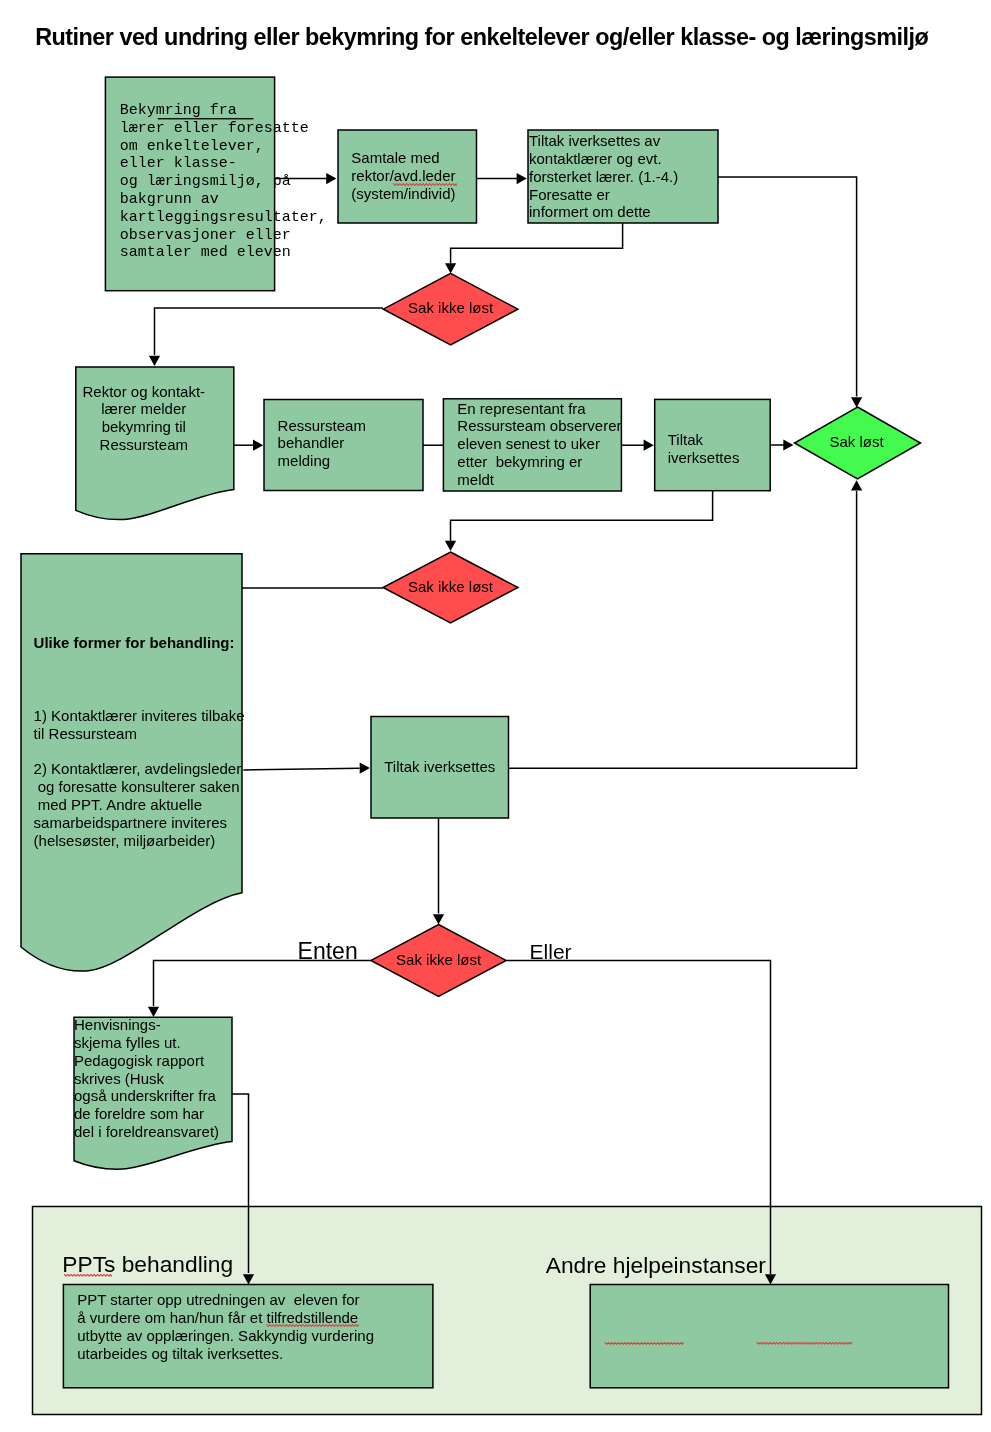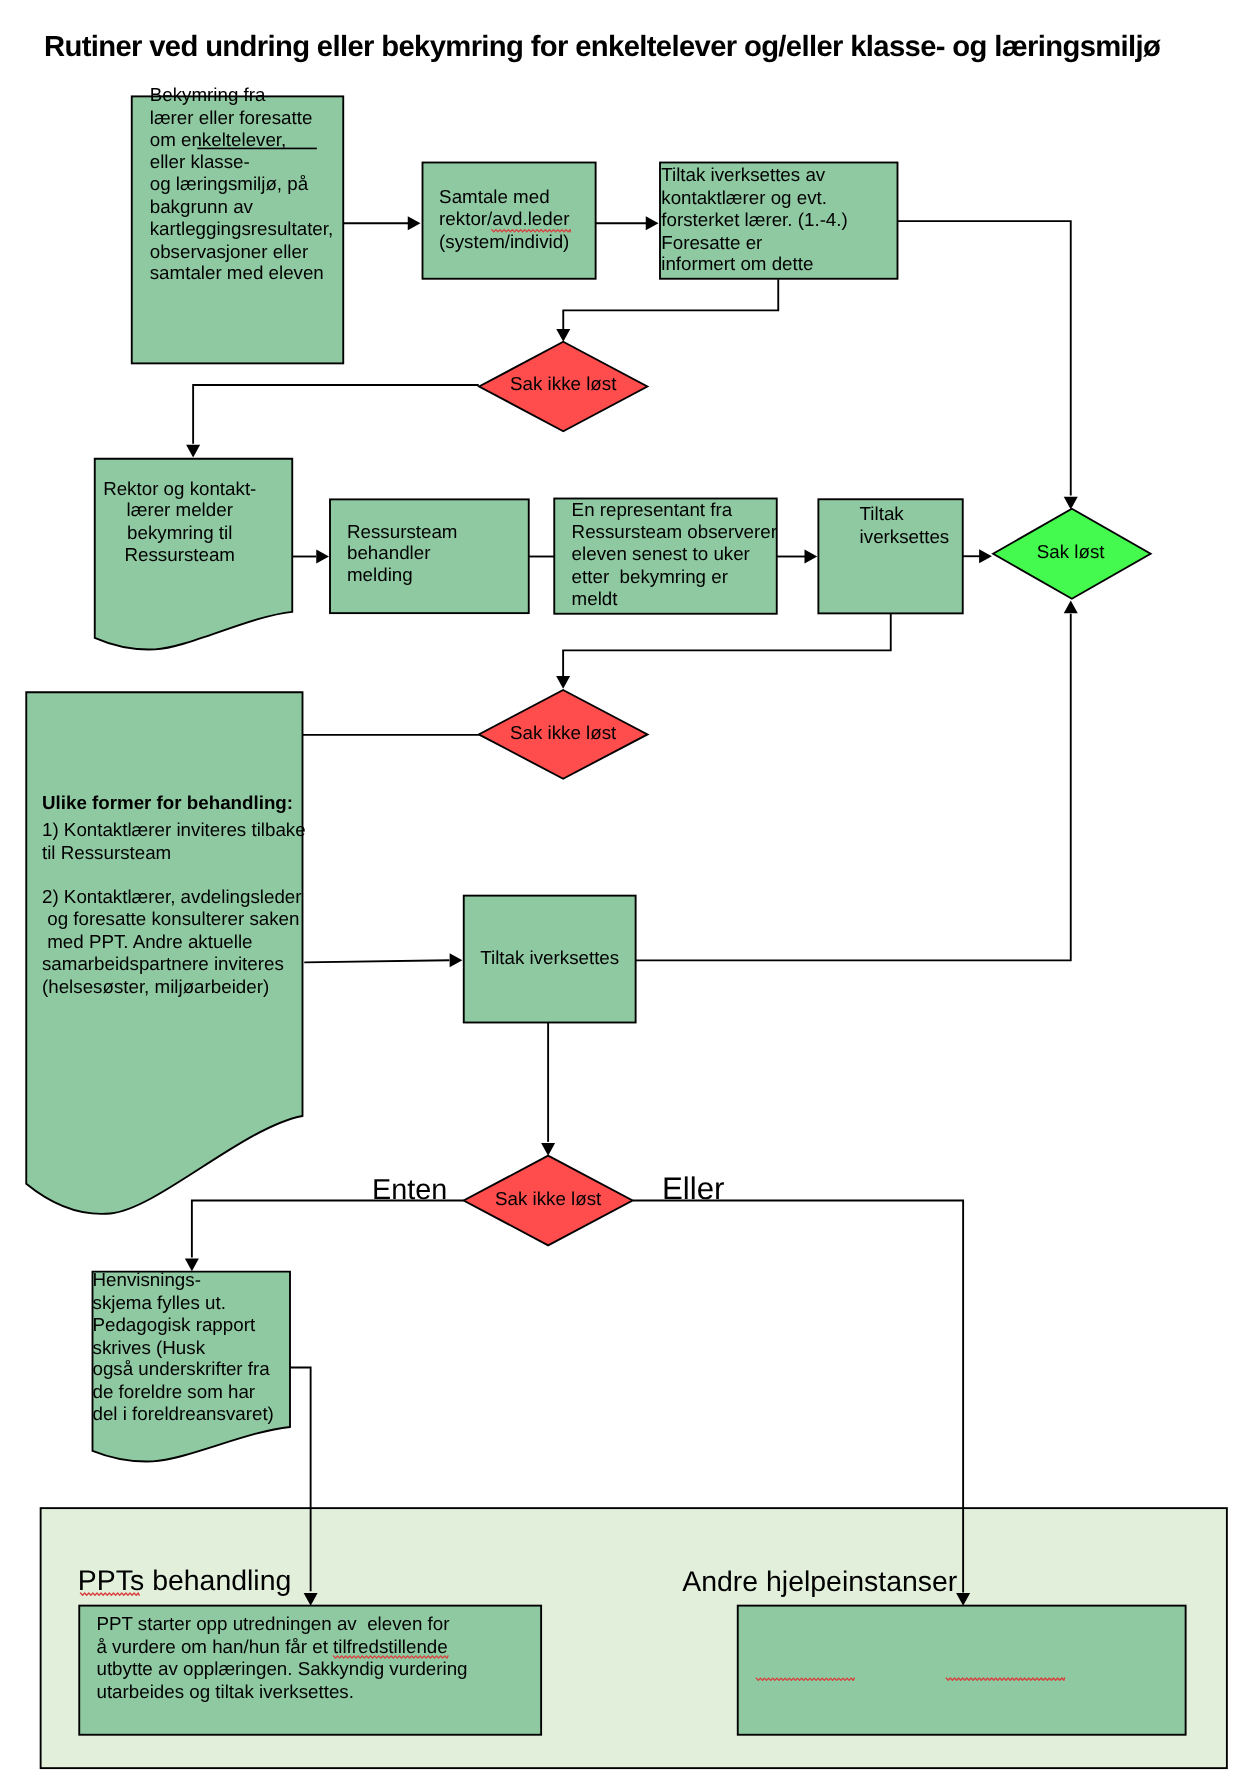--- a/index.html
+++ b/index.html
@@ -79,21 +79,21 @@
 <path d="M 266.70 1324.70 L 268.35 1326.50 L 270.00 1324.70 L 271.65 1326.50 L 273.30 1324.70 L 274.95 1326.50 L 276.60 1324.70 L 278.25 1326.50 L 279.90 1324.70 L 281.55 1326.50 L 283.20 1324.70 L 284.85 1326.50 L 286.50 1324.70 L 288.15 1326.50 L 289.80 1324.70 L 291.45 1326.50 L 293.10 1324.70 L 294.75 1326.50 L 296.40 1324.70 L 298.05 1326.50 L 299.70 1324.70 L 301.35 1326.50 L 303.00 1324.70 L 304.65 1326.50 L 306.30 1324.70 L 307.95 1326.50 L 309.60 1324.70 L 311.25 1326.50 L 312.90 1324.70 L 314.55 1326.50 L 316.20 1324.70 L 317.85 1326.50 L 319.50 1324.70 L 321.15 1326.50 L 322.80 1324.70 L 324.45 1326.50 L 326.10 1324.70 L 327.75 1326.50 L 329.40 1324.70 L 331.05 1326.50 L 332.70 1324.70 L 334.35 1326.50 L 336.00 1324.70 L 337.65 1326.50 L 339.30 1324.70 L 340.95 1326.50 L 342.60 1324.70 L 344.25 1326.50 L 345.90 1324.70 L 347.55 1326.50 L 349.20 1324.70 L 350.85 1326.50 L 352.50 1324.70 L 354.15 1326.50 L 355.80 1324.70 L 357.45 1326.50 L 358.40 1324.70" fill="none" stroke="#D8413E" stroke-width="1.1" stroke-linecap="round" stroke-linejoin="round"></path>
 <path d="M 605.00 1342.50 L 606.65 1344.30 L 608.30 1342.50 L 609.95 1344.30 L 611.60 1342.50 L 613.25 1344.30 L 614.90 1342.50 L 616.55 1344.30 L 618.20 1342.50 L 619.85 1344.30 L 621.50 1342.50 L 623.15 1344.30 L 624.80 1342.50 L 626.45 1344.30 L 628.10 1342.50 L 629.75 1344.30 L 631.40 1342.50 L 633.05 1344.30 L 634.70 1342.50 L 636.35 1344.30 L 638.00 1342.50 L 639.65 1344.30 L 641.30 1342.50 L 642.95 1344.30 L 644.60 1342.50 L 646.25 1344.30 L 647.90 1342.50 L 649.55 1344.30 L 651.20 1342.50 L 652.85 1344.30 L 654.50 1342.50 L 656.15 1344.30 L 657.80 1342.50 L 659.45 1344.30 L 661.10 1342.50 L 662.75 1344.30 L 664.40 1342.50 L 666.05 1344.30 L 667.70 1342.50 L 669.35 1344.30 L 671.00 1342.50 L 672.65 1344.30 L 674.30 1342.50 L 675.95 1344.30 L 677.60 1342.50 L 679.25 1344.30 L 680.90 1342.50 L 682.55 1344.30 L 683.30 1342.50" fill="none" stroke="#D8413E" stroke-width="1.1" stroke-linecap="round" stroke-linejoin="round"></path>
 <path d="M 757.00 1342.40 L 758.65 1344.20 L 760.30 1342.40 L 761.95 1344.20 L 763.60 1342.40 L 765.25 1344.20 L 766.90 1342.40 L 768.55 1344.20 L 770.20 1342.40 L 771.85 1344.20 L 773.50 1342.40 L 775.15 1344.20 L 776.80 1342.40 L 778.45 1344.20 L 780.10 1342.40 L 781.75 1344.20 L 783.40 1342.40 L 785.05 1344.20 L 786.70 1342.40 L 788.35 1344.20 L 790.00 1342.40 L 791.65 1344.20 L 793.30 1342.40 L 794.95 1344.20 L 796.60 1342.40 L 798.25 1344.20 L 799.90 1342.40 L 801.55 1344.20 L 803.20 1342.40 L 804.85 1344.20 L 806.50 1342.40 L 808.15 1344.20 L 809.80 1342.40 L 811.45 1344.20 L 813.10 1342.40 L 814.75 1344.20 L 816.40 1342.40 L 818.05 1344.20 L 819.70 1342.40 L 821.35 1344.20 L 823.00 1342.40 L 824.65 1344.20 L 826.30 1342.40 L 827.95 1344.20 L 829.60 1342.40 L 831.25 1344.20 L 832.90 1342.40 L 834.55 1344.20 L 836.20 1342.40 L 837.85 1344.20 L 839.50 1342.40 L 841.15 1344.20 L 842.80 1342.40 L 844.45 1344.20 L 846.10 1342.40 L 847.75 1344.20 L 849.40 1342.40 L 851.05 1344.20 L 851.60 1342.40" fill="none" stroke="#D8413E" stroke-width="1.1" stroke-linecap="round" stroke-linejoin="round"></path>
 </g>
 <g>
 <rect x="157.8" y="118.1" width="95.7" height="1.3" fill="#000"></rect>
 </g>
 
 </svg>
 <div class="title">Rutiner ved undring eller bekymring for enkeltelever og/eller klasse- og læringsmiljø</div>
-<div class="tx" style="left:119.8px;top:68px;">Bekymring fra
+<div class="tx" style="left:119.8px;top:102px;font-family:Liberation Mono, monospace;">Bekymring fra
 lærer eller foresatte 
 om enkeltelever,
 eller klasse-
 og læringsmiljø, på
 bakgrunn av
 kartleggingsresultater,
 observasjoner eller
 samtaler med eleven</div>
 <div class="tx" style="left:351.3px;top:149.20px;">Samtale med
 rektor/avd.leder
@@ -108,44 +108,44 @@
 bekymring til
 Ressursteam</div>
 <div class="tx" style="left:277.6px;top:416.70px;">Ressursteam
 behandler
 melding</div>
 <div class="tx" style="left:457.3px;top:399.60px;">En representant fra
 Ressursteam observerer
 eleven senest to uker
 etter  bekymring er
 meldt</div>
-<div class="tx" style="left:667.7px;top:403px;margin-left:20px;">Tiltak
+<div class="tx" style="left:667.7px;top:431px;">Tiltak
 iverksettes</div>
 <div class="tx" style="left:384.2px;top:757.80px;">Tiltak iverksettes</div>
 <div class="tx" style="left:74.0px;top:1016.30px;width:158.0px;">Henvisnings-
 skjema fylles ut.
 Pedagogisk rapport
 skrives (Husk
 også underskrifter fra
 de foreldre som har
 del i foreldreansvaret)</div>
 <div class="tx" style="left:77.2px;top:1291.30px;">PPT starter opp utredningen av  eleven for
 å vurdere om han/hun får et tilfredstillende
 utbytte av opplæringen. Sakkyndig vurdering
 utarbeides og tiltak iverksettes.</div>
 <div class="tx" style="left:33.6px;top:633.60px;font-weight:bold;">Ulike former for behandling:</div>
-<div class="tx" style="left:33.6px;top:656px;">1) Kontaktlærer inviteres tilbake
+<div class="tx" style="left:33.6px;top:707px;">1) Kontaktlærer inviteres tilbake
 til Ressursteam
 
 2) Kontaktlærer, avdelingsleder
  og foresatte konsulterer saken
  med PPT. Andre aktuelle
 samarbeidspartnere inviteres
 (helsesøster, miljøarbeider)</div>
 <div class="tx" style="left:383.3px;top:299.30px;width:134.6px;text-align:center;">Sak ikke løst</div>
 <div class="tx" style="left:793.5px;top:433.30px;width:126.0px;text-align:center;">Sak løst</div>
 <div class="tx" style="left:383.0px;top:577.60px;width:135.0px;text-align:center;">Sak ikke løst</div>
 <div class="tx" style="left:371.0px;top:950.50px;width:135.1px;text-align:center;">Sak ikke løst</div>
 <div class="tx" style="left:62.3px;top:1252.94px;font-size:22.75px;line-height:22.75px;">PPTs behandling</div>
 <div class="tx" style="left:545.8px;top:1253.94px;font-size:22.75px;line-height:22.75px;">Andre hjelpeinstanser</div>
 <div class="tx" style="left:297.6px;top:942.47px;font-size:23px;line-height:19.4px;">Enten</div>
-<div class="tx" style="left:529.6px;top:942.47px;font-size:25px;line-height:19.4px;">Eller</div>
+<div class="tx" style="left:529.6px;top:942.47px;font-size:21px;line-height:19.4px;">Eller</div>
 </div>
 
 </body></html>

